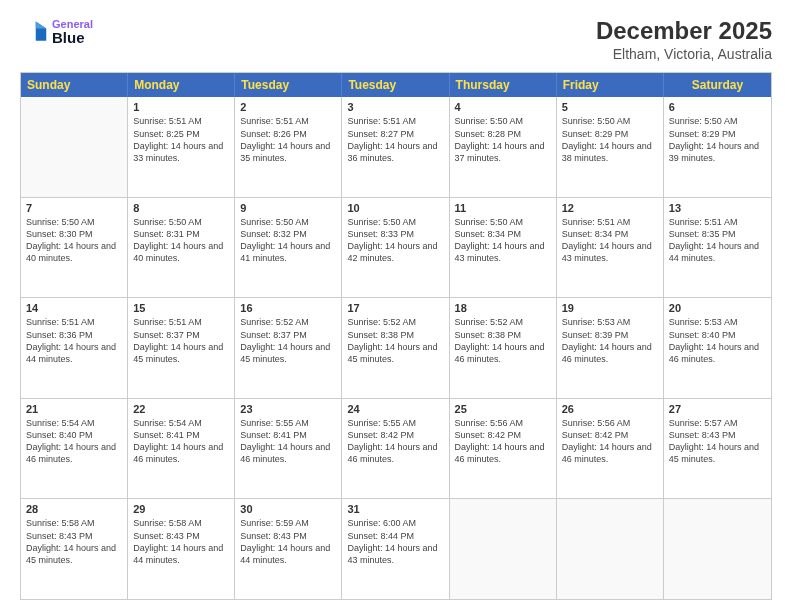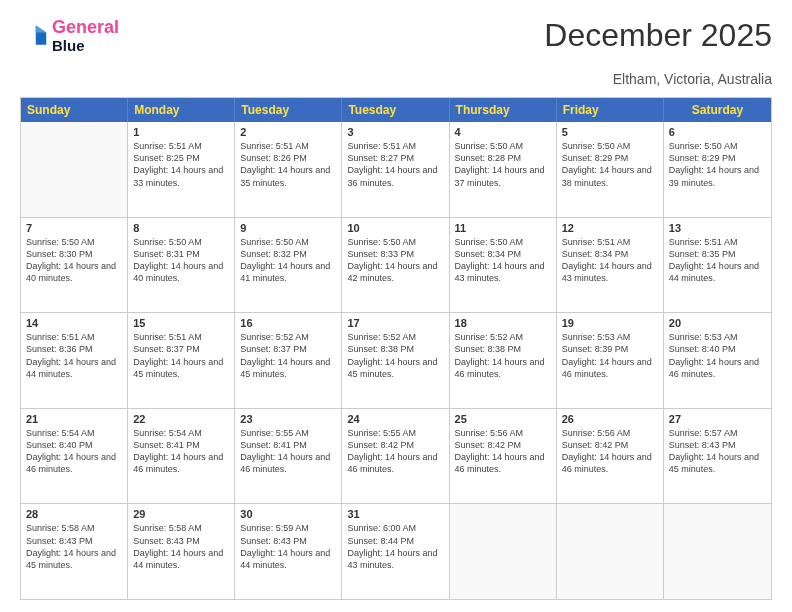--- a/index.html
+++ b/index.html
@@ -27,47 +27,47 @@
       display: flex;
       align-items: center;
       gap: 0px;
     }
     .logo-text {
       display: flex;
       flex-direction: column;
       line-height: 1.1;
     }
     .logo-general {
-      font-size: 18px;
-      font-weight: bold;
-      color: #ec4899;
+      font-size: 11px;
+      font-weight: bold;
+      color: #8b5cf6;
     }
     .logo-blue {
       font-size: 15px;
       font-weight: bold;
       color: #0f172a;
     }
     .logo-icon {
       width: 28px;
       height: 28px;
       margin-right: 4px;
     }
     .title-area {
       text-align: right;
     }
     .month-title {
-      font-size: 32px;
-      font-weight: normal;
+      font-size: 24px;
+      font-weight: bold;
       color: #333;
       line-height: 1.1;
     }
     .location {
       font-size: 14px;
       color: #555;
-      margin-top: 18px;
+      margin-top: 2px;
     }
     .calendar {
       flex: 1;
       display: flex;
       flex-direction: column;
       border: 1px solid #ccc;
     }
     .cal-header {
       display: grid;
       grid-template-columns: repeat(7, 1fr);

